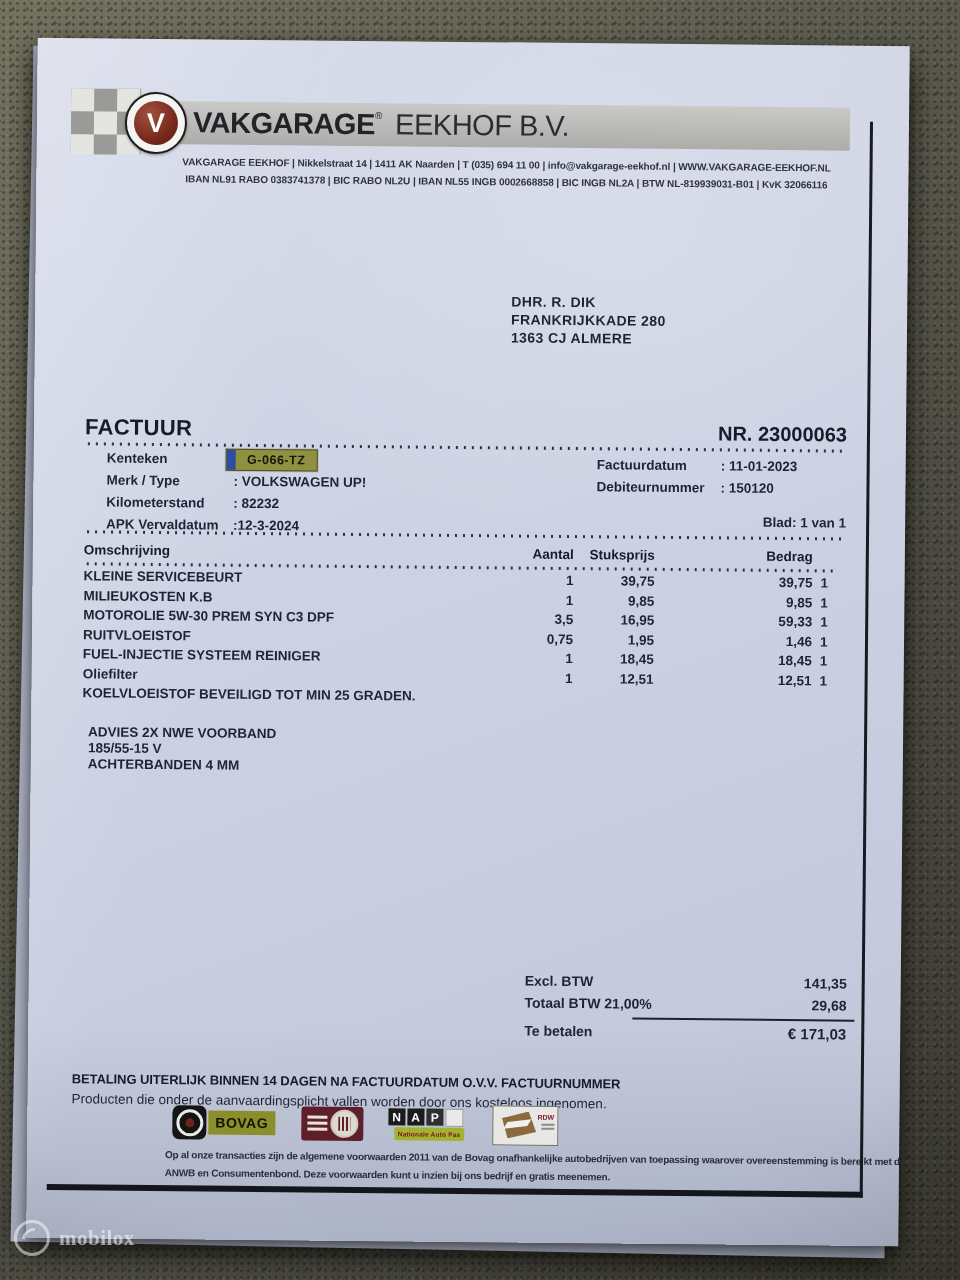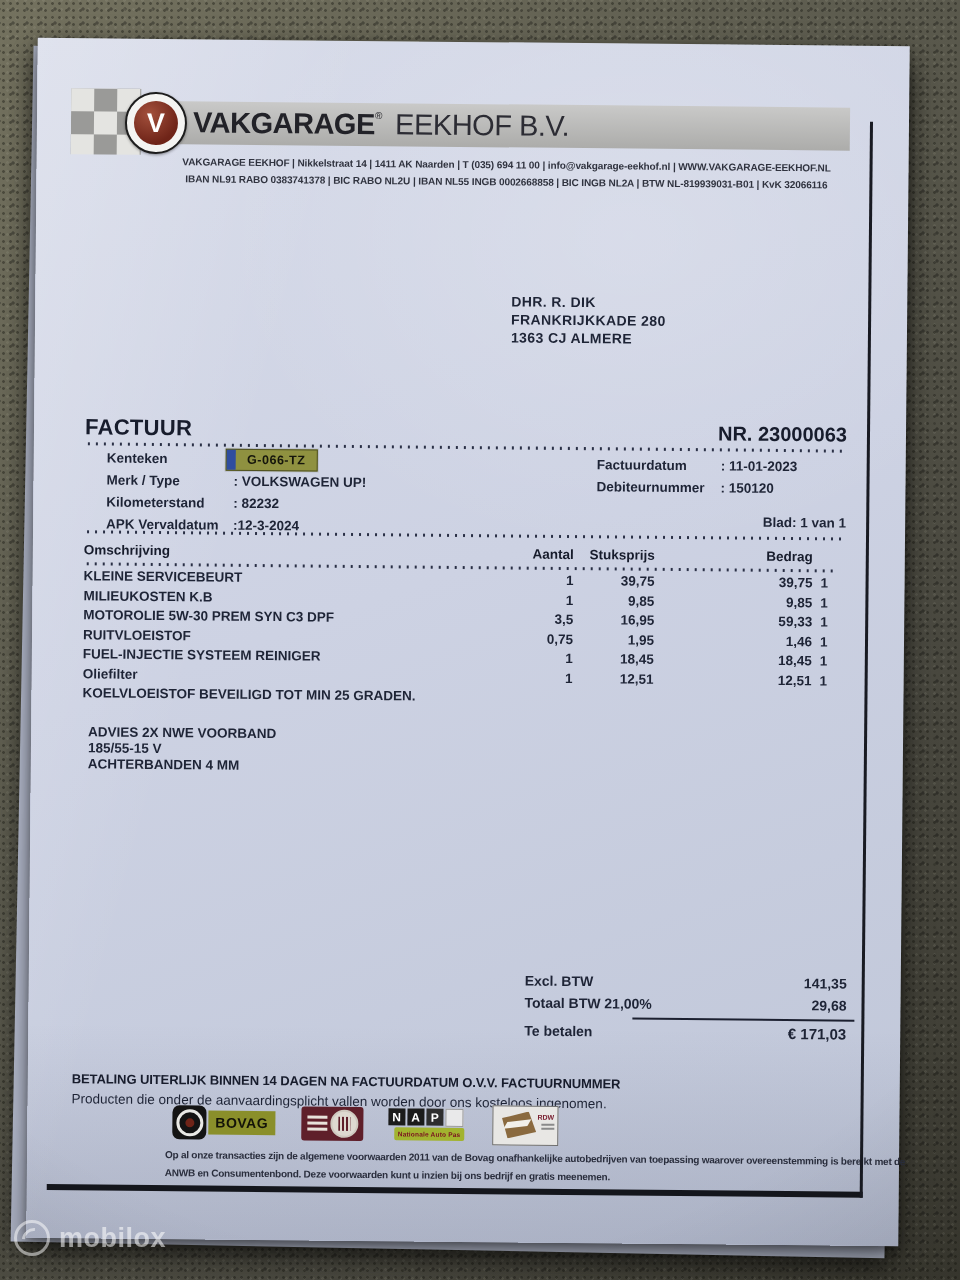--- a/index.html
+++ b/index.html
@@ -117,21 +117,21 @@
   .terms{left:138px;font-size:10px;font-weight:700;letter-spacing:-.25px;color:#2a2e3d;white-space:nowrap;}
   .bottomline{left:20px;top:1146px;width:816px;height:6px;background:#14161c;}
   .vline{left:833px;top:76px;width:3px;height:1076px;background:#181a22;}
   
   .watermark{position:absolute;left:14px;top:1220px;z-index:6;display:flex;align-items:center;gap:9px;}
   .wm-icon{width:36px;height:36px;border-radius:50%;border:3px solid rgba(255,255,255,.5);
     position:relative;box-sizing:border-box;}
   .wm-icon::after{content:"";position:absolute;left:5px;top:5px;width:18px;height:18px;
     border:3px solid transparent;border-top-color:rgba(255,255,255,.5);border-radius:50%;
     transform:rotate(-40deg);}
-  .wm-text{font-size:27px;font-weight:600;letter-spacing:.5px;color:rgba(255,255,255,.55);}
+  .wm-text{font-size:21px;font-weight:600;letter-spacing:.5px;color:rgba(255,255,255,.55);font-family:Liberation Serif, serif;}
 </style>
 </head>
 <body>
 
 <div class="scene">
   <div class="sheet-under"></div>
 
   <div class="paper">
 
     <div class="abs checker"></div>

